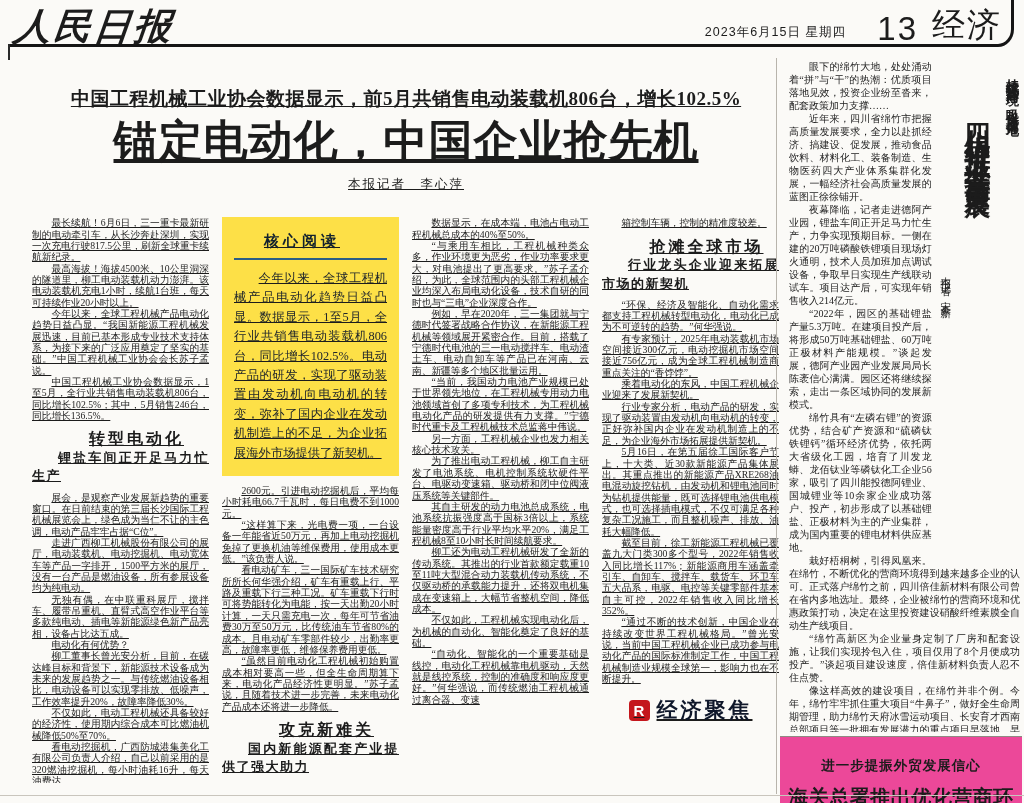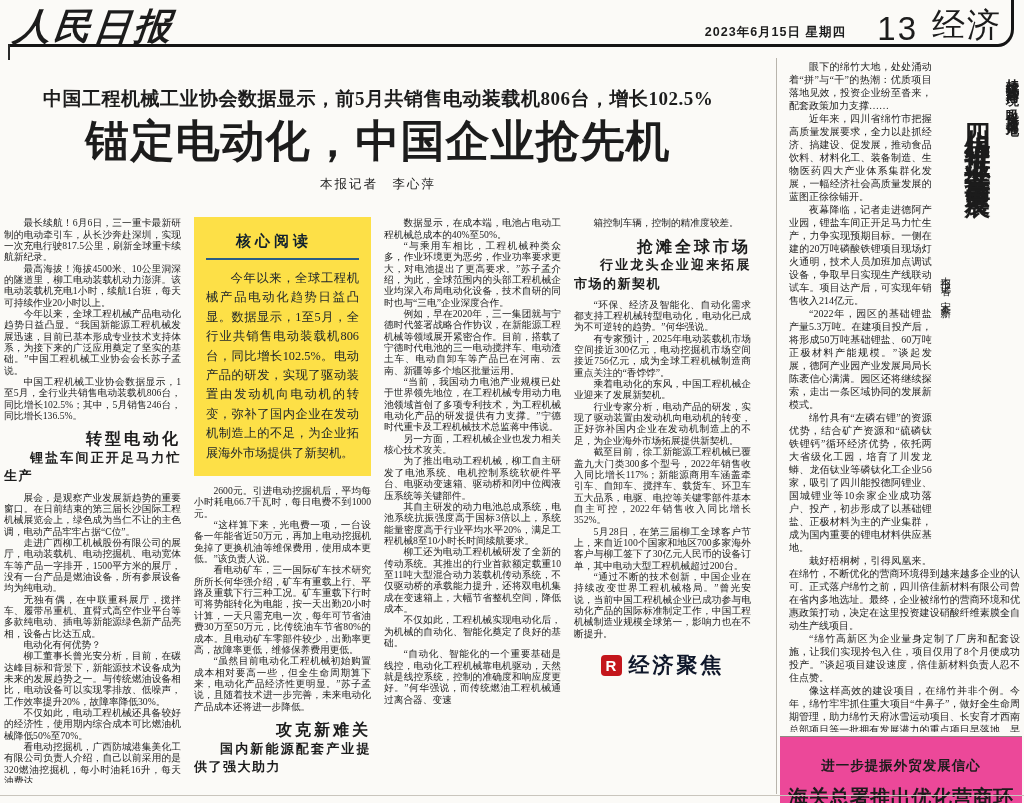--- a/index.html
+++ b/index.html
@@ -13,42 +13,42 @@
     position:absolute; left:8px; top:-18px; width:1003px; height:62px;
     border-bottom:3px solid #151515; border-right:3px solid #151515;
     border-bottom-right-radius:16px 18px; pointer-events:none;
   }
   .left-tick { position:absolute; left:8px; top:44px; width:2px; height:16px; background:#2a2a2a; }
   .masthead-logo {
     position:absolute; left:14px; top:2px; font-size:37px; font-weight:700; font-style:italic;
     letter-spacing:3px; transform:skewX(-6deg);
   }
   .header-date {
-    position:absolute; right:178px; top:24px; font-size:12.5px; font-weight:700;
+    position:absolute; right:178px; top:24px; font-size:12.5px; font-weight:400;
     font-family:"Liberation Sans","DejaVu Sans",sans-serif; letter-spacing:1px;
   }
   .header-page {
     position:absolute; right:22px; top:3px; font-size:33px; font-weight:500;
     font-family:"Liberation Sans","DejaVu Sans",sans-serif; letter-spacing:2px;
     display:flex; gap:14px; align-items:flex-end;
   }
   
-  .main { position:absolute; left:4px; top:86px; width:748px; }
+  .main { position:absolute; left:32px; top:86px; width:748px;text-decoration:underline; }
   .kicker { text-align:center; font-size:19px; font-weight:700; letter-spacing:0.5px; margin:0; }
   .headline {
     text-align:center; font-size:44px; font-weight:900; line-height:1.12; margin:4px 0 0;
     font-family:"Liberation Sans","DejaVu Sans",sans-serif; letter-spacing:1px;
   }
   .byline { text-align:center; font-size:12.5px; margin:11px 0 0; letter-spacing:2px; }
   .columns { display:flex; gap:13px; margin-top:24px; height:566px; overflow:hidden; }
   .col { width:177px; font-size:9.7px; line-height:1.17; text-align:justify; overflow:hidden; }
   .col p { margin:0; text-indent:2em; }
   .section-head { margin:9px 0 6px; }
   .section-title {
-    text-align:right; font-size:16px; font-weight:700; letter-spacing:3px; margin:0;
+    text-align:center; font-size:16px; font-weight:700; letter-spacing:3px; margin:0;
     font-family:"Liberation Sans","DejaVu Sans",sans-serif;
   }
   .section-sub {
     font-size:13px; font-weight:700; margin:6px 0 0; letter-spacing:1.5px;
     line-height:1.4; text-indent:2em; text-align:justify;
   }
   
   .core-box { background:#fde047; padding:15px 12px 13px; margin-bottom:9px; }
   .core-title {
     font-size:15px; font-weight:700; letter-spacing:4px; margin:0;
@@ -175,22 +175,22 @@
           </div>
         <div class="section-head">
           <p class="section-title">抢滩全球市场</p>
           <p class="section-sub">行业龙头企业迎来拓展市场的新契机</p>
         </div>
         <div>
             <p>“环保、经济及智能化、自动化需求都支持工程机械转型电动化，电动化已成为不可逆转的趋势。”何华强说。</p>
             <p>有专家预计，2025年电动装载机市场空间接近300亿元，电动挖掘机市场空间接近756亿元，成为全球工程机械制造商重点关注的“香饽饽”。</p>
             <p>乘着电动化的东风，中国工程机械企业迎来了发展新契机。</p>
             <p>行业专家分析，电动产品的研发，实现了驱动装置由发动机向电动机的转变，正好弥补国内企业在发动机制造上的不足，为企业海外市场拓展提供新契机。</p>
+            <p>5月16日，在第五届徐工国际客户节上，十大类、近30款新能源产品集体展出。其重点推出的新能源产品XRE268油电混动旋挖钻机，由发动机和锂电池同时为钻机提供能量，既可选择锂电池供电模式，也可选择插电模式，不仅可满足各种复杂工况施工，而且整机噪声、排放、油耗大幅降低。</p>
             <p>截至目前，徐工新能源工程机械已覆盖九大门类300多个型号，2022年销售收入同比增长117%；新能源商用车涵盖牵引车、自卸车、搅拌车、载货车、环卫车五大品系，电驱、电控等关键零部件基本自主可控，2022年销售收入同比增长352%。</p>
-            <p>5月28日，在第三届柳工全球客户节上，来自近100个国家和地区700多家海外客户与柳工签下了30亿元人民币的设备订单，其中电动大型工程机械超过200台。</p>
             <p>“通过不断的技术创新，中国企业在持续改变世界工程机械格局。”曾光安说，当前中国工程机械企业已成功参与电动化产品的国际标准制定工作，中国工程机械制造业规模全球第一，影响力也在不断提升。</p>
           </div>
         <div class="badge">
           <span class="badge-r">R</span>
           <span class="badge-label">经济聚焦</span>
         </div>
       </div>
 
     </div>
   </div>

